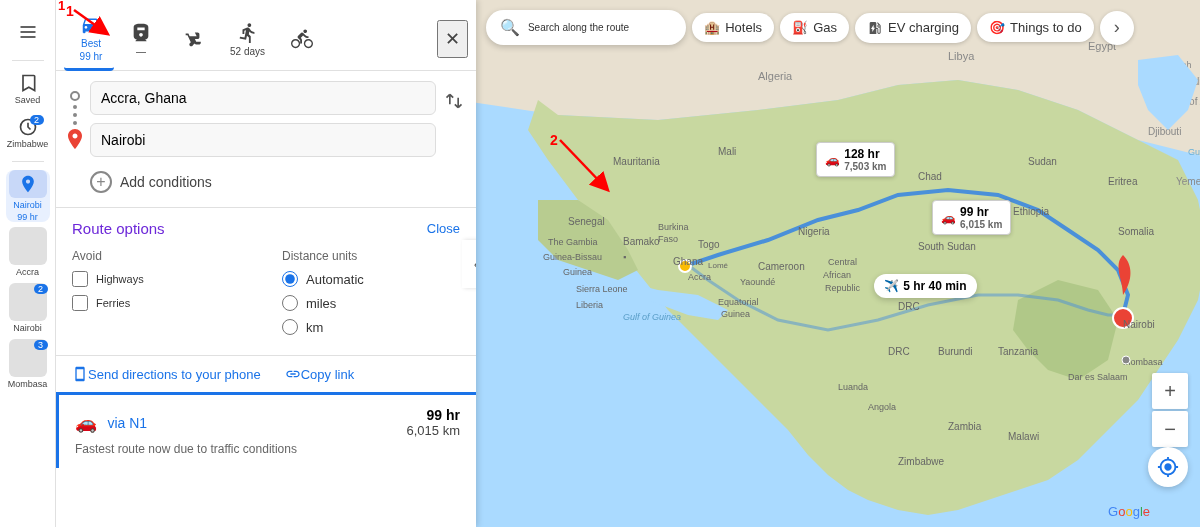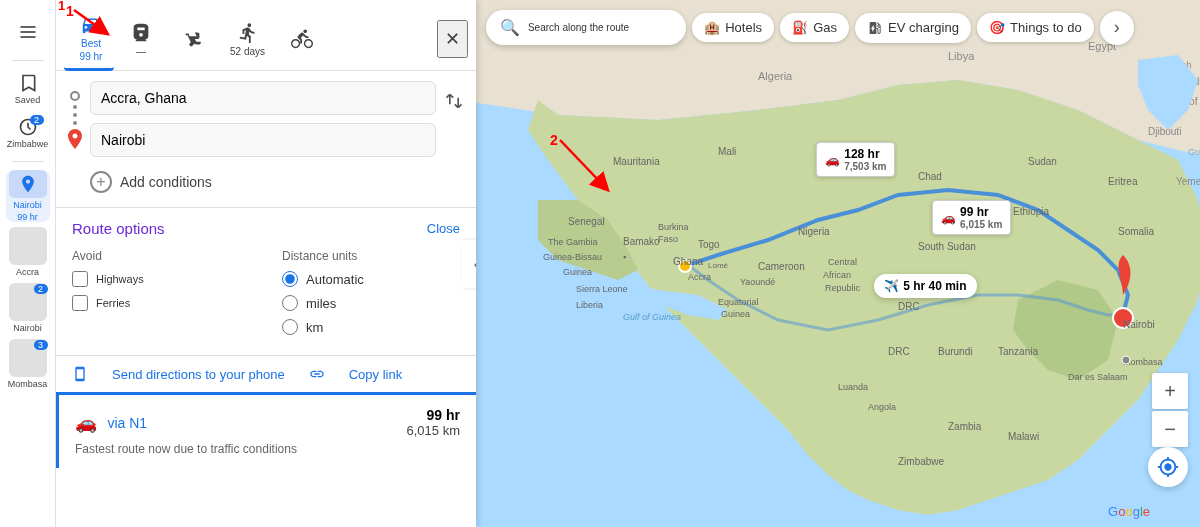--- a/index.html
+++ b/index.html
@@ -192,21 +192,21 @@
     .share-section {
       padding: 10px 16px;
       border-top: 1px solid #e0e0e0;
       display: flex;
       gap: 24px;
       align-items: center;
     }
     .share-btn {
       display: flex;
       align-items: center;
-      gap: 24px;
+      gap: 0;
       color: #1a73e8;
       font-size: 13px;
       cursor: pointer;
       text-decoration: none;
     }
 
     
     .route-result {
       padding: 12px 16px;
       border-top: 3px solid #1a73e8;

